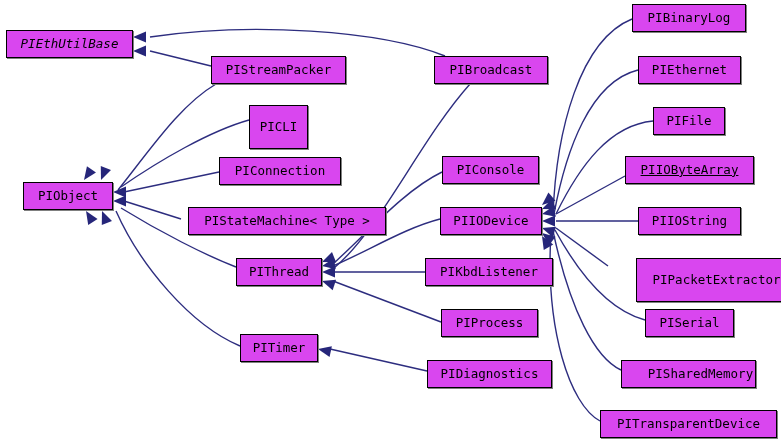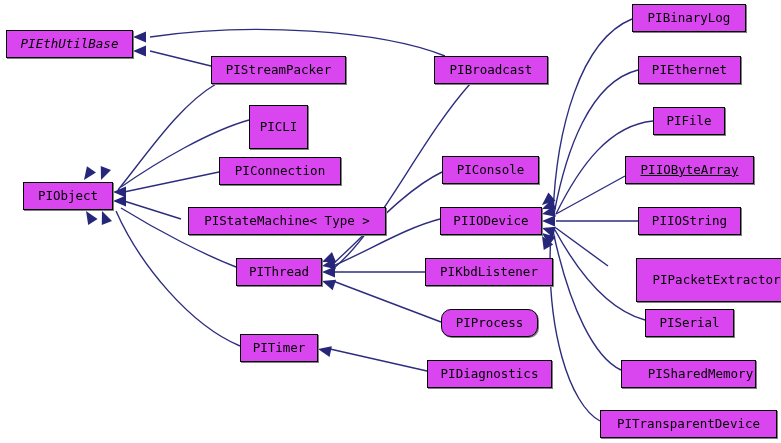--- a/index.html
+++ b/index.html
@@ -124,21 +124,21 @@
       </div>
       <div class="node" style="left: 442px; top: 156px; width: 97px; height: 28px;">
         <span>PIConsole</span>
       </div>
       <div class="node" style="left: 440px; top: 207px; width: 102px; height: 28px;">
         <span>PIIODevice</span>
       </div>
       <div class="node" style="left: 425px; top: 258px; width: 128px; height: 28px;">
         <span>PIKbdListener</span>
       </div>
-      <div class="node" style="left: 441px; top: 309px; width: 97px; height: 28px; border-radius: 10px;">
+      <div class="node" style="left: 441px; top: 309px; width: 97px; height: 28px;">
         <span>PIProcess</span>
       </div>
       <div class="node" style="left: 427px; top: 360px; width: 125px; height: 28px;">
         <span>PIDiagnostics</span>
       </div>
       <div class="node" style="left: 632px; top: 4px; width: 114px; height: 28px;">
         <span>PIBinaryLog</span>
       </div>
       <div class="node" style="left: 638px; top: 56px; width: 103px; height: 28px;">
         <span>PIEthernet</span>

